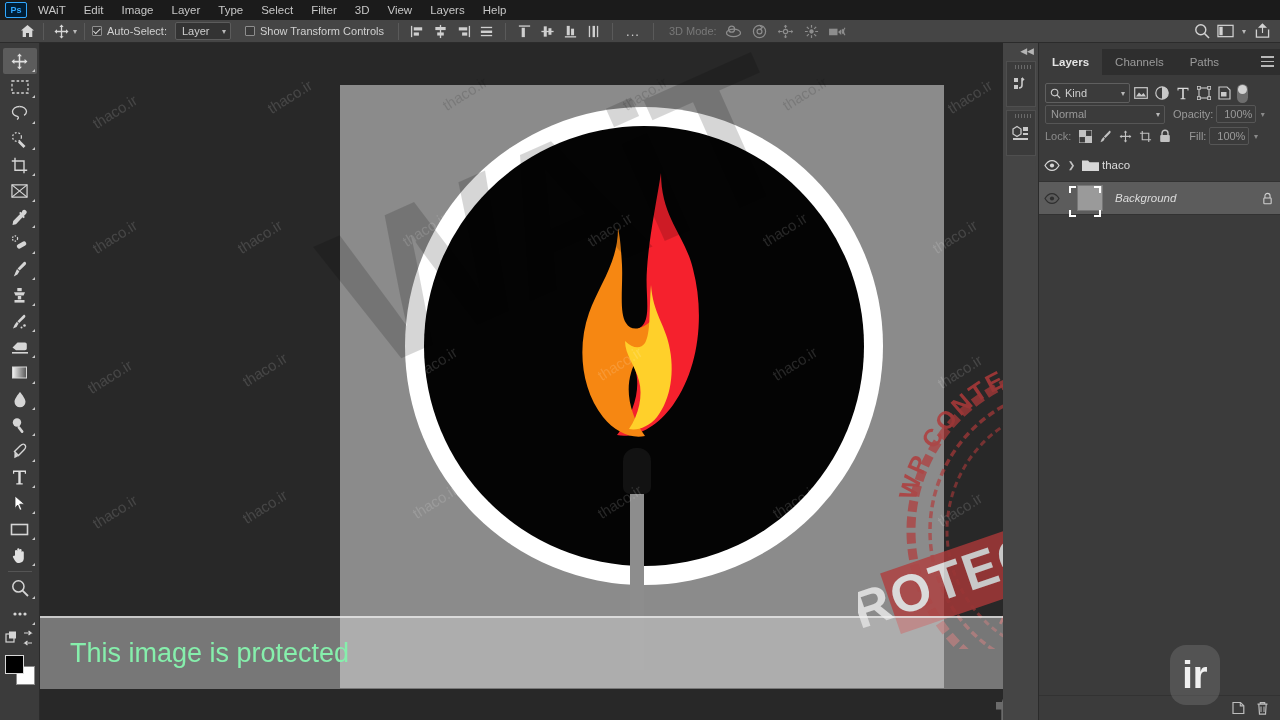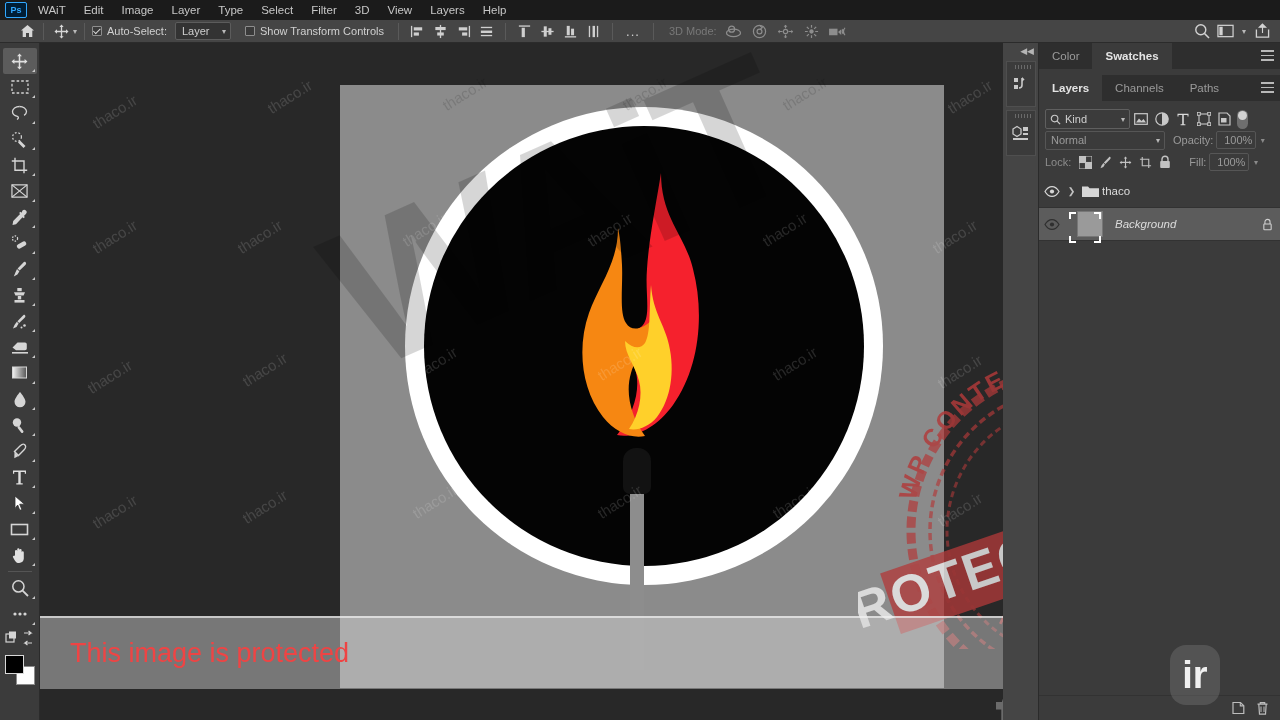--- a/index.html
+++ b/index.html
@@ -118,21 +118,21 @@
     color: rgba(0,0,0,0.16); transform: rotate(-24deg); white-space: nowrap;
     letter-spacing: -6px; pointer-events: none;
   }
   .protect-banner {
     position: absolute; left: 0; top: 573px; width: 1019px; height: 73px;
     background: rgba(216,216,216,0.45);
     border-top: 2px solid rgba(245,245,245,0.65);
     display: flex; align-items: center; pointer-events: none;
   }
   .protect-banner span {
-    color: #ef4444; font-size: 27px; margin-left: 30px;
+    color: #86efac; font-size: 27px; margin-left: 30px;
     font-family: "Liberation Sans", sans-serif;
   }
   .thaco-bottom {
     position: absolute; left: 955px; top: 628px; font-size: 80px; font-weight: bold;
     color: rgba(200,200,200,0.42); letter-spacing: -3px; pointer-events: none;
     white-space: nowrap;
   }
 
   
   .stamp {
@@ -662,29 +662,20 @@
         <rect x="13" y="4" width="5" height="4" fill="#c9c9c9"></rect>
         <rect x="13" y="10" width="5" height="2" fill="#c9c9c9"></rect>
         <rect x="3" y="15" width="15" height="2" fill="#c9c9c9"></rect>
       </svg>
     </div>
   </div>
 
   <div class="panels">
 
     <div class="panel-group">
-      <div class="tabstrip">
-        <div class="ptab">Color</div>
-        <div class="ptab active">Swatches</div>
-        <div class="pmenu">
-            <i></i>
-            <i></i>
-            <i></i>
-          </div>
-      </div>
       <div style="height:6px;background:#3b3b3b"></div>
     </div>
 
 
     <div class="panel-group">
       <div class="tabstrip">
         <div class="ptab active">Layers</div>
         <div class="ptab">Channels</div>
         <div class="ptab">Paths</div>
         <div class="pmenu">

